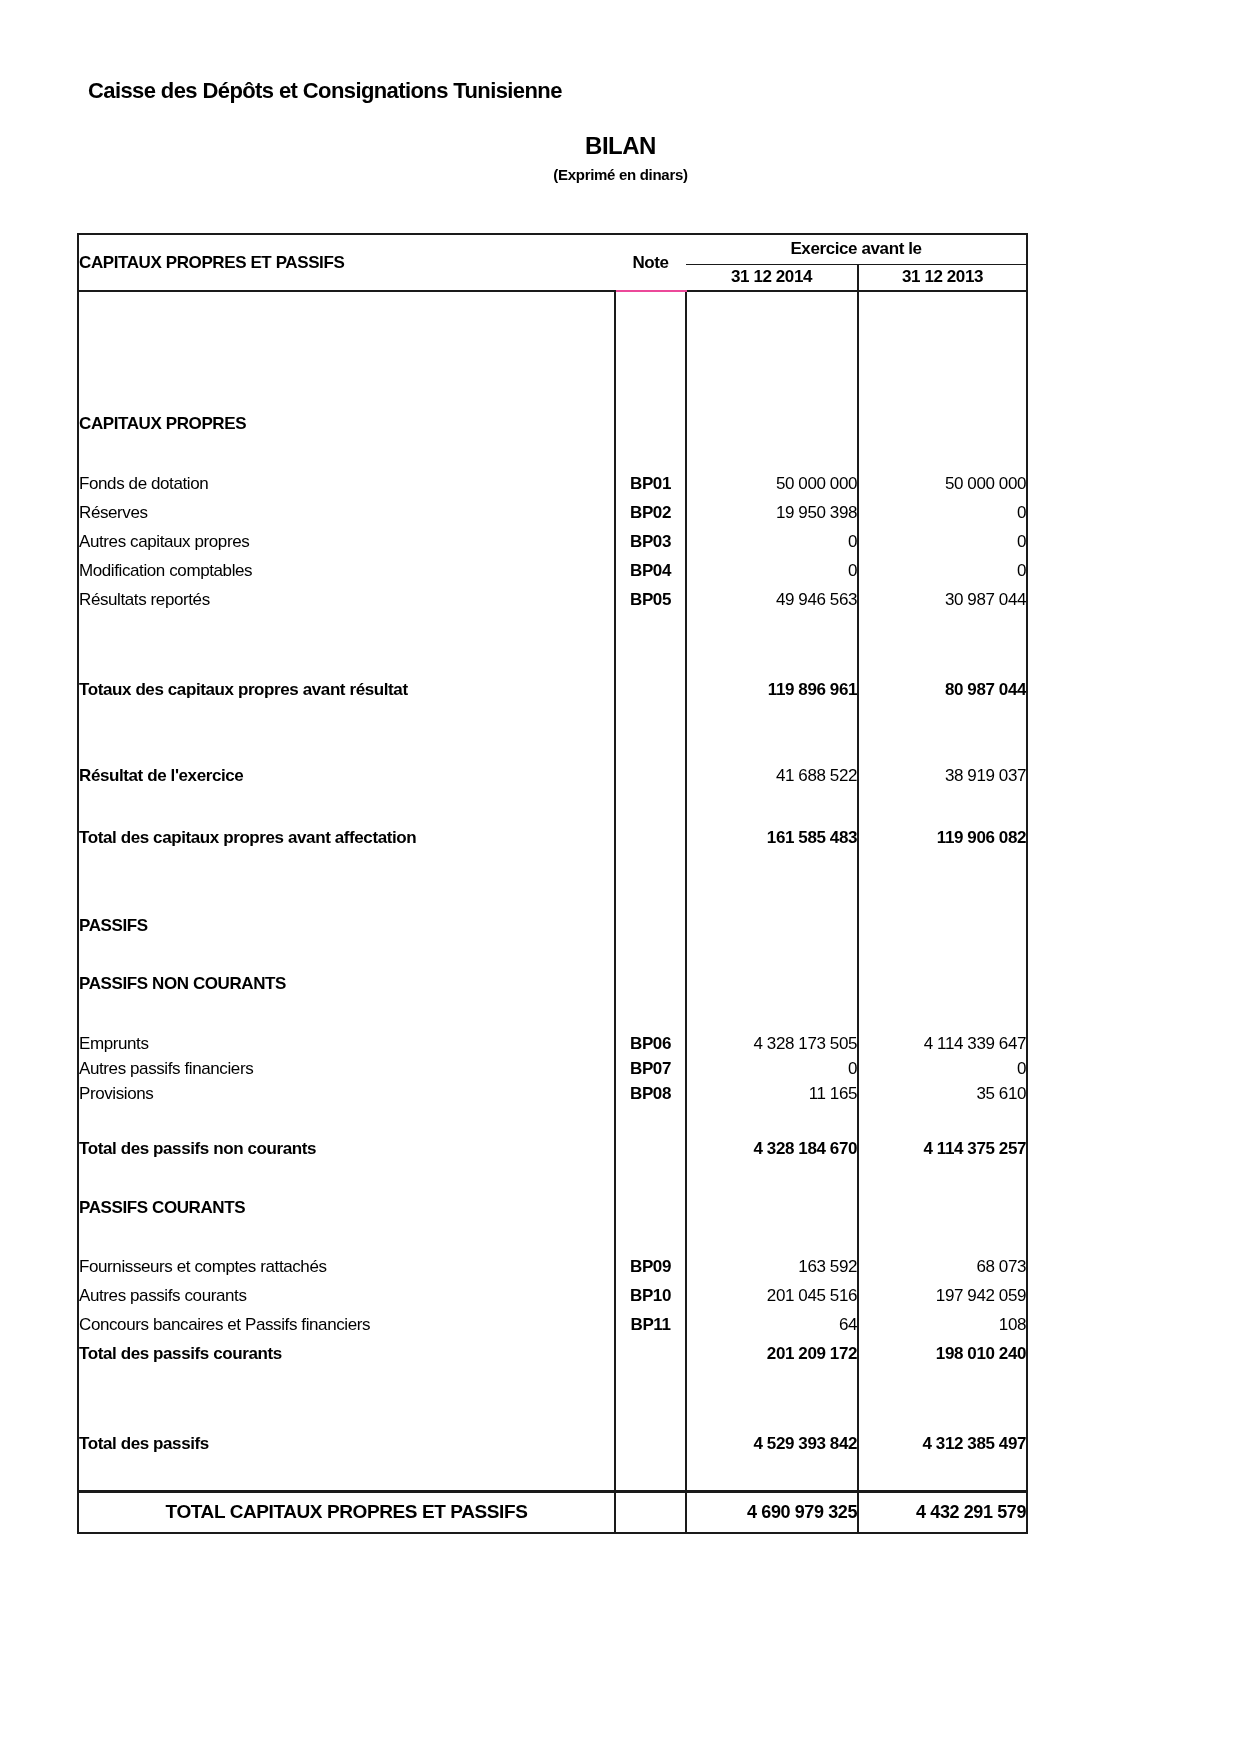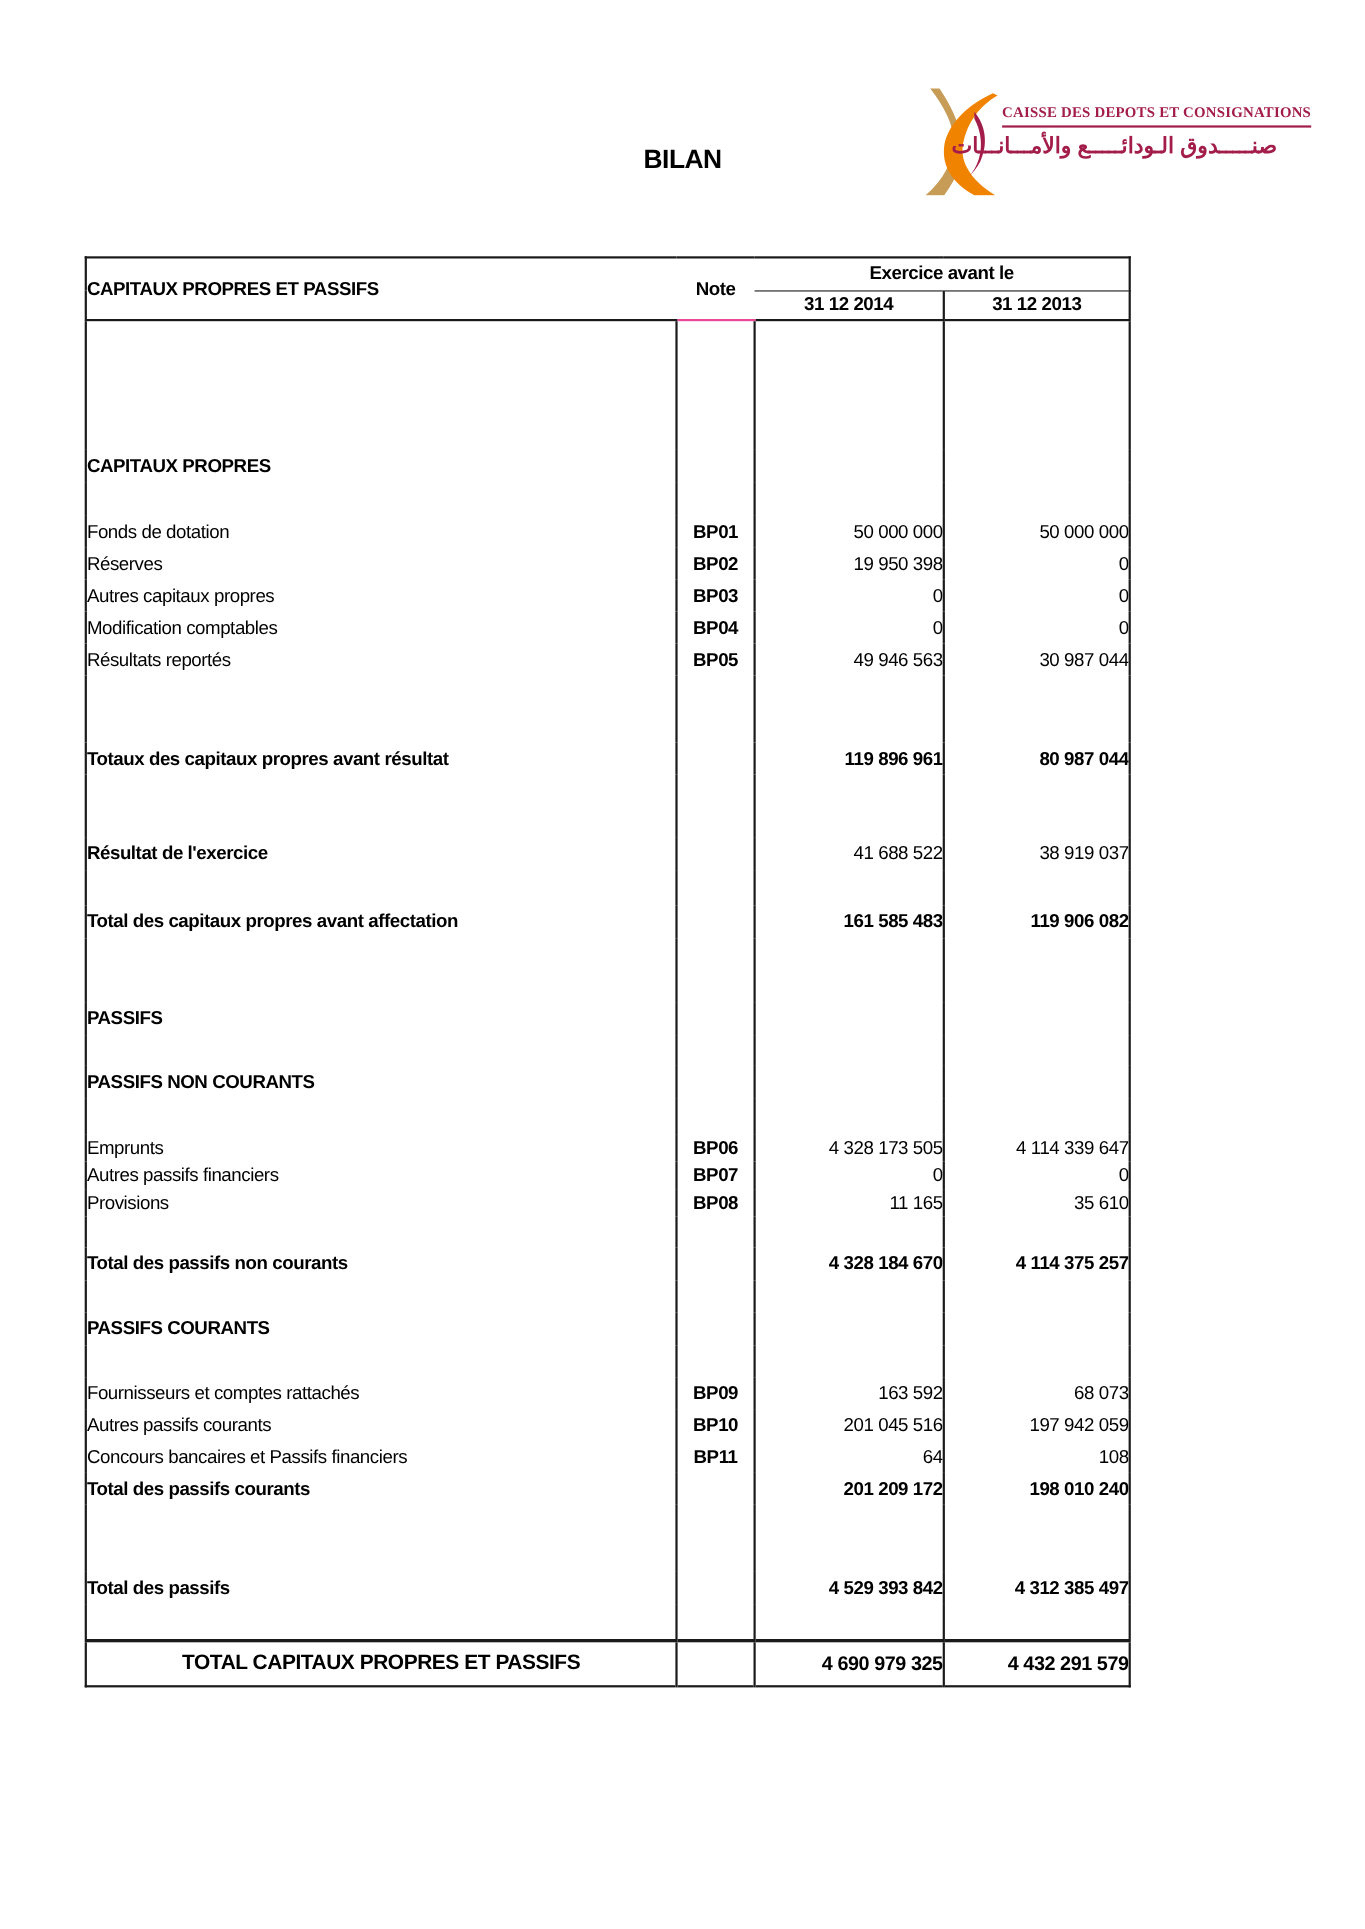--- a/index.html
+++ b/index.html
@@ -33,32 +33,25 @@
   .total td{font-weight:700;}
   .lblbold td.lc{font-weight:700;}
   .grand td{border-top:3px solid #1a1a1a;font-weight:700;font-size:18px;}
   .grand td.lc{text-align:center;padding-left:0;font-size:19px;border-radius:10px;}
 </style>
 </head>
 <body>
 
 <div class="page">
 
-
-  <div class="logo">
-    <svg class="logo-graphic" viewBox="0 0 72 92" xmlns="http://www.w3.org/2000/svg">
-      <path d="M12,0 C24,16 32,30 32,46 C32,62 24,78 8,92 L24,92 C36,76 41,60 39,45 C37,28 28,12 20,0 Z" fill="#C69C56"></path>
-      <path d="M66,4 C40,16 26,34 24,50 C22,68 32,82 50,92 L68,92 C48,80 38,64 40,50 C42,34 52,16 70,6 Z" fill="#F08300"></path>
-      <path d="M50,20 C60,32 62,48 55,63 C52,69 48,73 44,77 C56,66 60,44 50,26 Z" fill="#A31D4B"></path>
-    </svg>
-    <div class="logo-fr">CAISSE DES DEPOTS ET CONSIGNATIONS</div>
-    <div class="logo-ar">صنـــــدوق الـودائـــــع والأمـــانـــات</div>
-  </div>
+  <div class="company">Caisse des Dépôts et Consignations Tunisienne</div>
+
 
   <div class="doc-title">BILAN</div>
+  <div class="doc-subtitle">(Exprimé en dinars)</div>
 
   <table class="bilan-table">
     <colgroup>
       <col style="width:537px">
         <col style="width:71px">
         <col style="width:172px">
         <col style="width:169px">
     </colgroup>
     <tbody>
       <tr style="height:30px">

